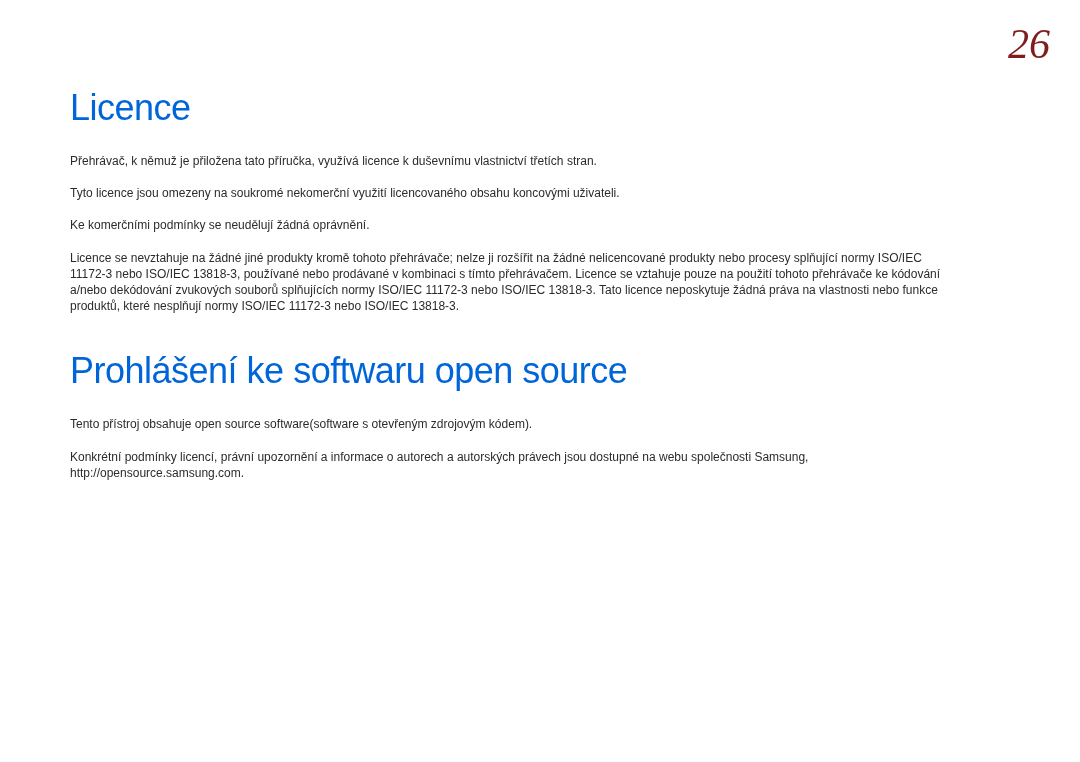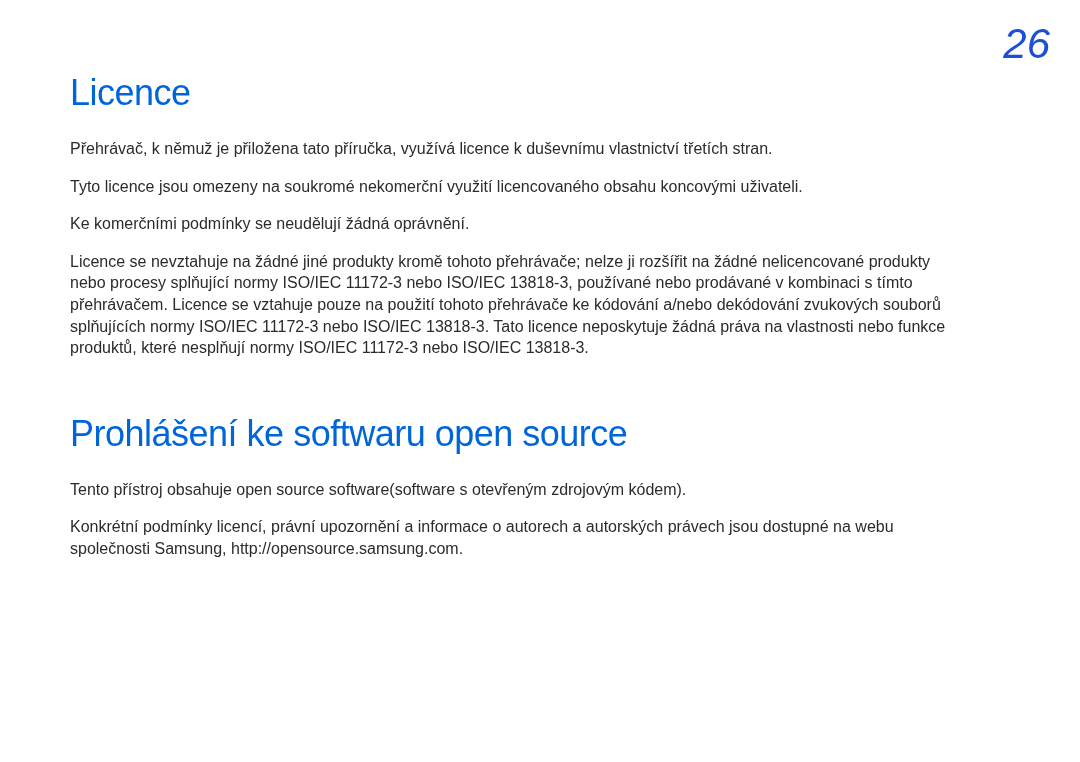--- a/index.html
+++ b/index.html
@@ -14,37 +14,37 @@
       font-family: Arial, Helvetica, sans-serif;
       position: relative;
       padding: 30px 70px 0 70px;
     }
     .page-number {
       position: absolute;
       top: 20px;
       right: 30px;
       font-size: 42px;
       font-style: italic;
-      color: #1d4ed8;
-      font-family: Liberation Sans, sans-serif;
+      color: #7f1d1d;
+      font-family: Liberation Serif, serif;
       font-weight: 300;
     }
     .heading {
       font-size: 36px;
       color: #0065d8;
       font-weight: 400;
       margin-bottom: 24px;
-      margin-top: 54px;
+      margin-top: 36px;
       letter-spacing: -0.5px;
     }
     .heading.first {
-      margin-top: 42px;
+      margin-top: 57px;
     }
     .paragraph {
-      font-size: 16px;
+      font-size: 12px;
       line-height: 1.35;
       color: #2b2b2b;
       max-width: 880px;
     }
     .paragraph + .paragraph {
       margin-top: 16px;
     }
     .bold {
       font-weight: normal;
     }

